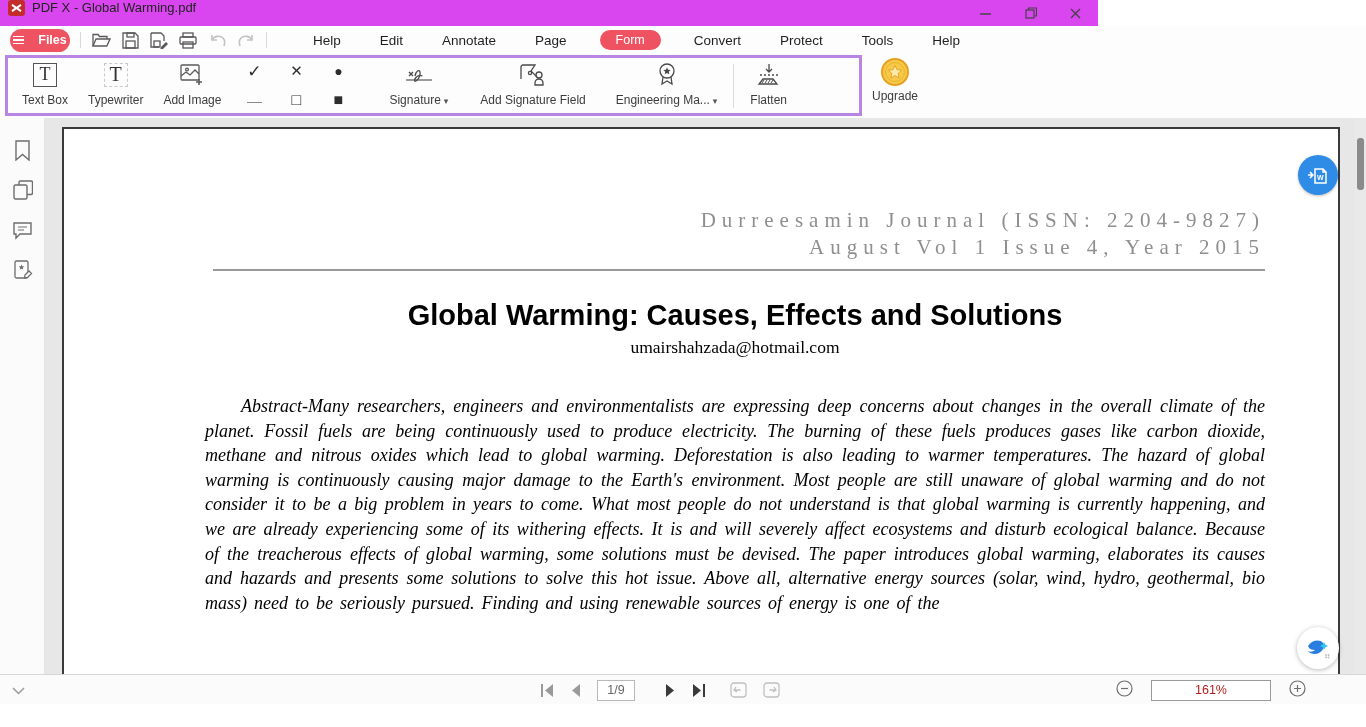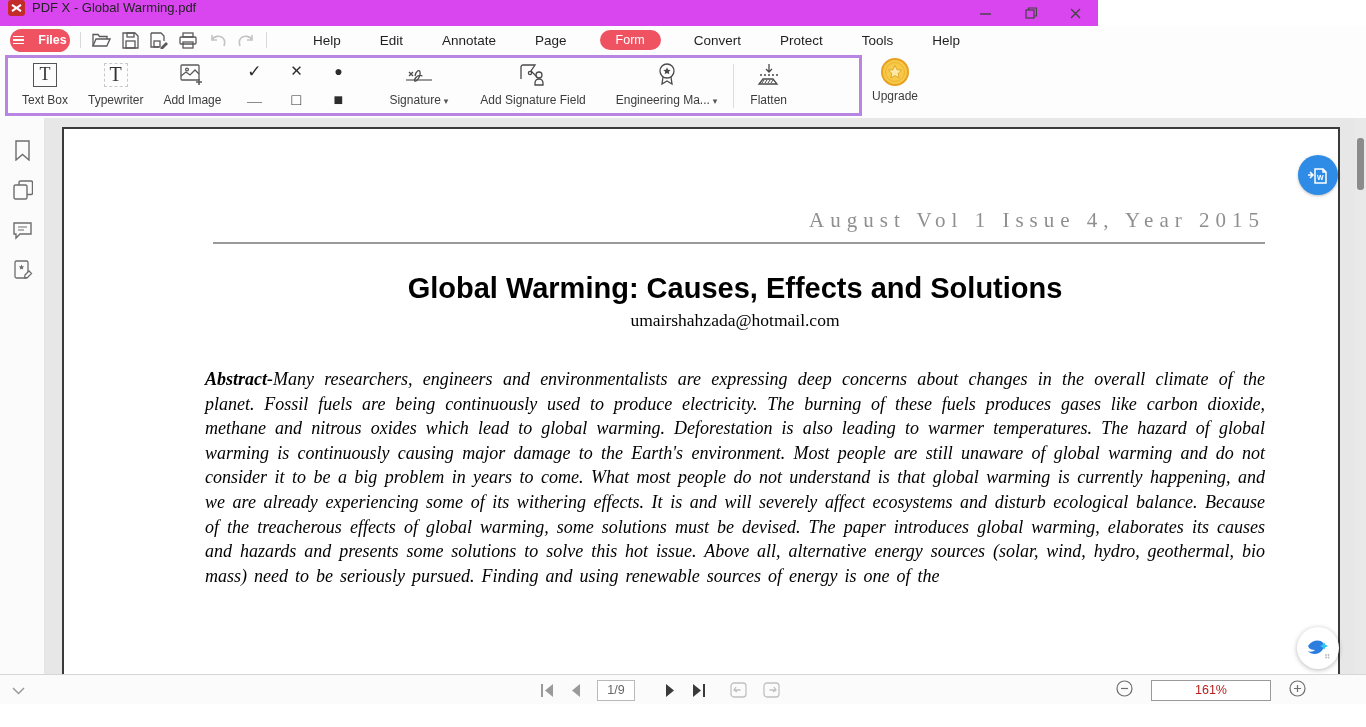--- a/index.html
+++ b/index.html
@@ -53,21 +53,21 @@
   .viewport { position:absolute; left:45px; top:118px; width:1311px; height:579px; background:#e7e7e7; overflow:hidden; }
   .page { position:absolute; left:17px; top:9px; width:1278px; height:820px; background:#fff; border:2px solid #3a3a3a; overflow:hidden; }
   .page-inner { padding:78px 73px 0 141px; }
   .journal-head { text-align:right; font-family:"Liberation Serif",serif; color:#8f8f8f; font-size:21px; letter-spacing:6px; line-height:27px; }
   .head-rule { margin-top:8px; margin-left:8px; border:0; border-top:2px solid #9a9a9a; }
   .paper-title { text-align:center; font-weight:bold; font-size:29px; color:#000; margin-top:28px; font-family:"Liberation Sans",sans-serif; }
   .author { text-align:center; font-family:"Liberation Serif",serif; font-weight:bold; font-size:17.5px; margin-top:40px; }
   .affiliation { text-align:center; font-family:"Liberation Serif",serif; font-size:17.5px; margin-top:5px; }
   .email { text-align:center; font-family:"Liberation Serif",serif; font-size:17.5px; margin-top:5px; }
   .abstract { margin-top:36px; font-family:"Liberation Serif",serif; font-style:italic; font-size:18px; line-height:24.6px; text-align:justify; word-spacing:2.5px; color:#000; }
-  .abstract b { font-weight:bold; }
+  .abstract b { font-weight:normal;margin-left:36px; }
   .cut-line { position:absolute; left:141px; width:1064px; height:2px; background:#ababab; }
 
   
   .float-word { position:absolute; left:1298px; top:155px; width:40px; height:40px; border-radius:50%; background:#2e8ce6; display:flex; align-items:center; justify-content:center; box-shadow:0 1px 3px rgba(0,0,0,.25); }
   .float-ai { position:absolute; left:1297px; top:627px; width:42px; height:42px; border-radius:50%; background:#fff; box-shadow:0 1px 5px rgba(0,0,0,.28); display:flex; align-items:center; justify-content:center; }
   .scrollbar { position:absolute; right:0; top:118px; width:11px; height:579px; background:#e9e9e9; }
   .thumb { position:absolute; right:2px; top:20px; width:7px; height:52px; background:#8b8b8b; border-radius:3px; }
 
   
   .statusbar { position:absolute; left:0; top:674px; width:1366px; height:30px; background:#fbfbfb; border-top:1px solid #d6d6d6; }
@@ -317,20 +317,21 @@
           <path d="M8.5 5.5l.8 1.7 1.9.2-1.4 1.3.4 1.9-1.7-.9-1.7.9.4-1.9-1.4-1.3 1.9-.2z" fill="#6e6e6e" stroke="none"></path>
           <path d="M12 16l4-4 2.5 2.5-4 4-3 .5z" fill="#fff"></path>
         </svg>
     </div>
   </div>
 
   <div class="viewport">
     <div class="page">
       <div class="page-inner">
         <div class="journal-head">
+          <div>Durreesamin Journal (ISSN: 2204-9827)</div>
           <div>August Vol 1 Issue 4, Year 2015</div>
         </div>
         <hr class="head-rule">
         <div class="paper-title">Global Warming: Causes, Effects and Solutions</div>
         <div class="email">umairshahzada@hotmail.com</div>
         <div class="abstract"><b>Abstract-</b><span>Many researchers, engineers and environmentalists are expressing deep concerns about changes in the overall climate of the planet. Fossil fuels are being continuously used to produce electricity. The burning of these fuels produces gases like carbon dioxide, methane and nitrous oxides which lead to global warming. Deforestation is also leading to warmer temperatures. The hazard of global warming is continuously causing major damage to the Earth's environment. Most people are still unaware of global warming and do not consider it to be a big problem in years to come. What most people do not understand is that global warming is currently happening, and we are already experiencing some of its withering effects. It is and will severely affect ecosystems and disturb ecological balance. Because of the treacherous effects of global warming, some solutions must be devised. The paper introduces global warming, elaborates its causes and hazards and presents some solutions to solve this hot issue. Above all, alternative energy sources (solar, wind, hydro, geothermal, bio mass) need to be seriously pursued. Finding and using renewable sources of energy is one of the</span></div>
       </div>
       <div class="cut-line" style="top:559px"></div>
       <div class="cut-line" style="top:567px"></div>
     </div>

